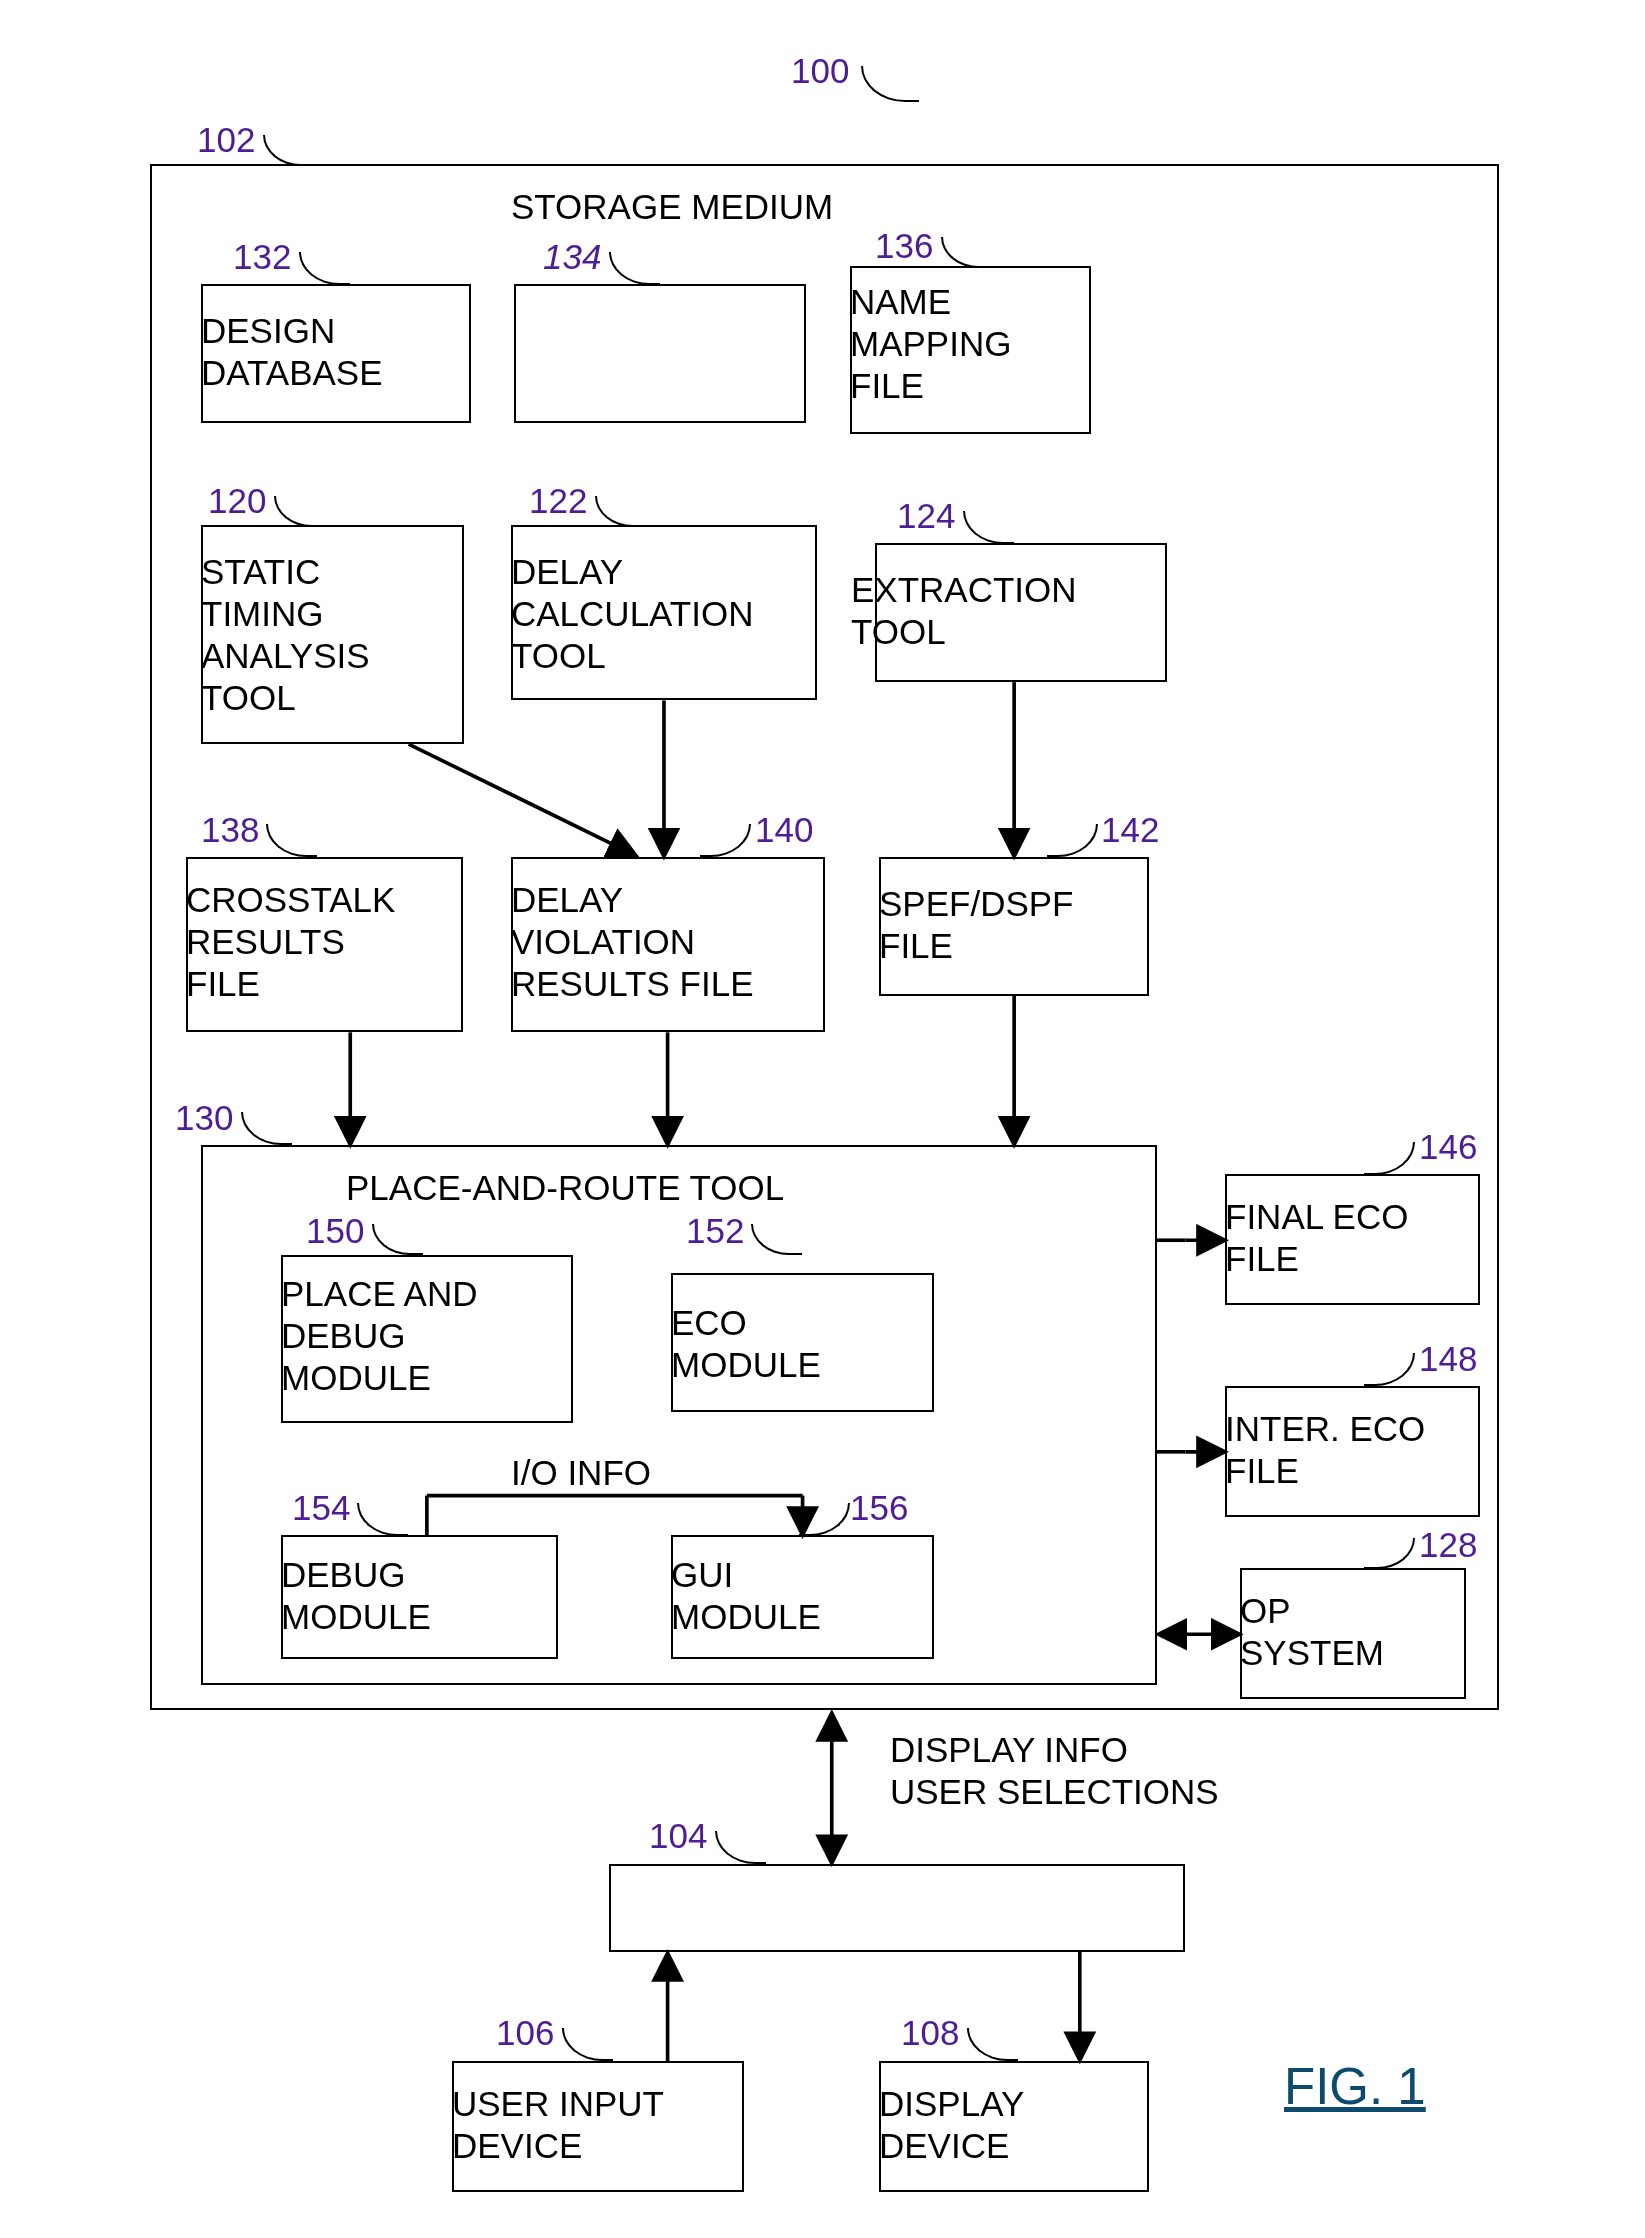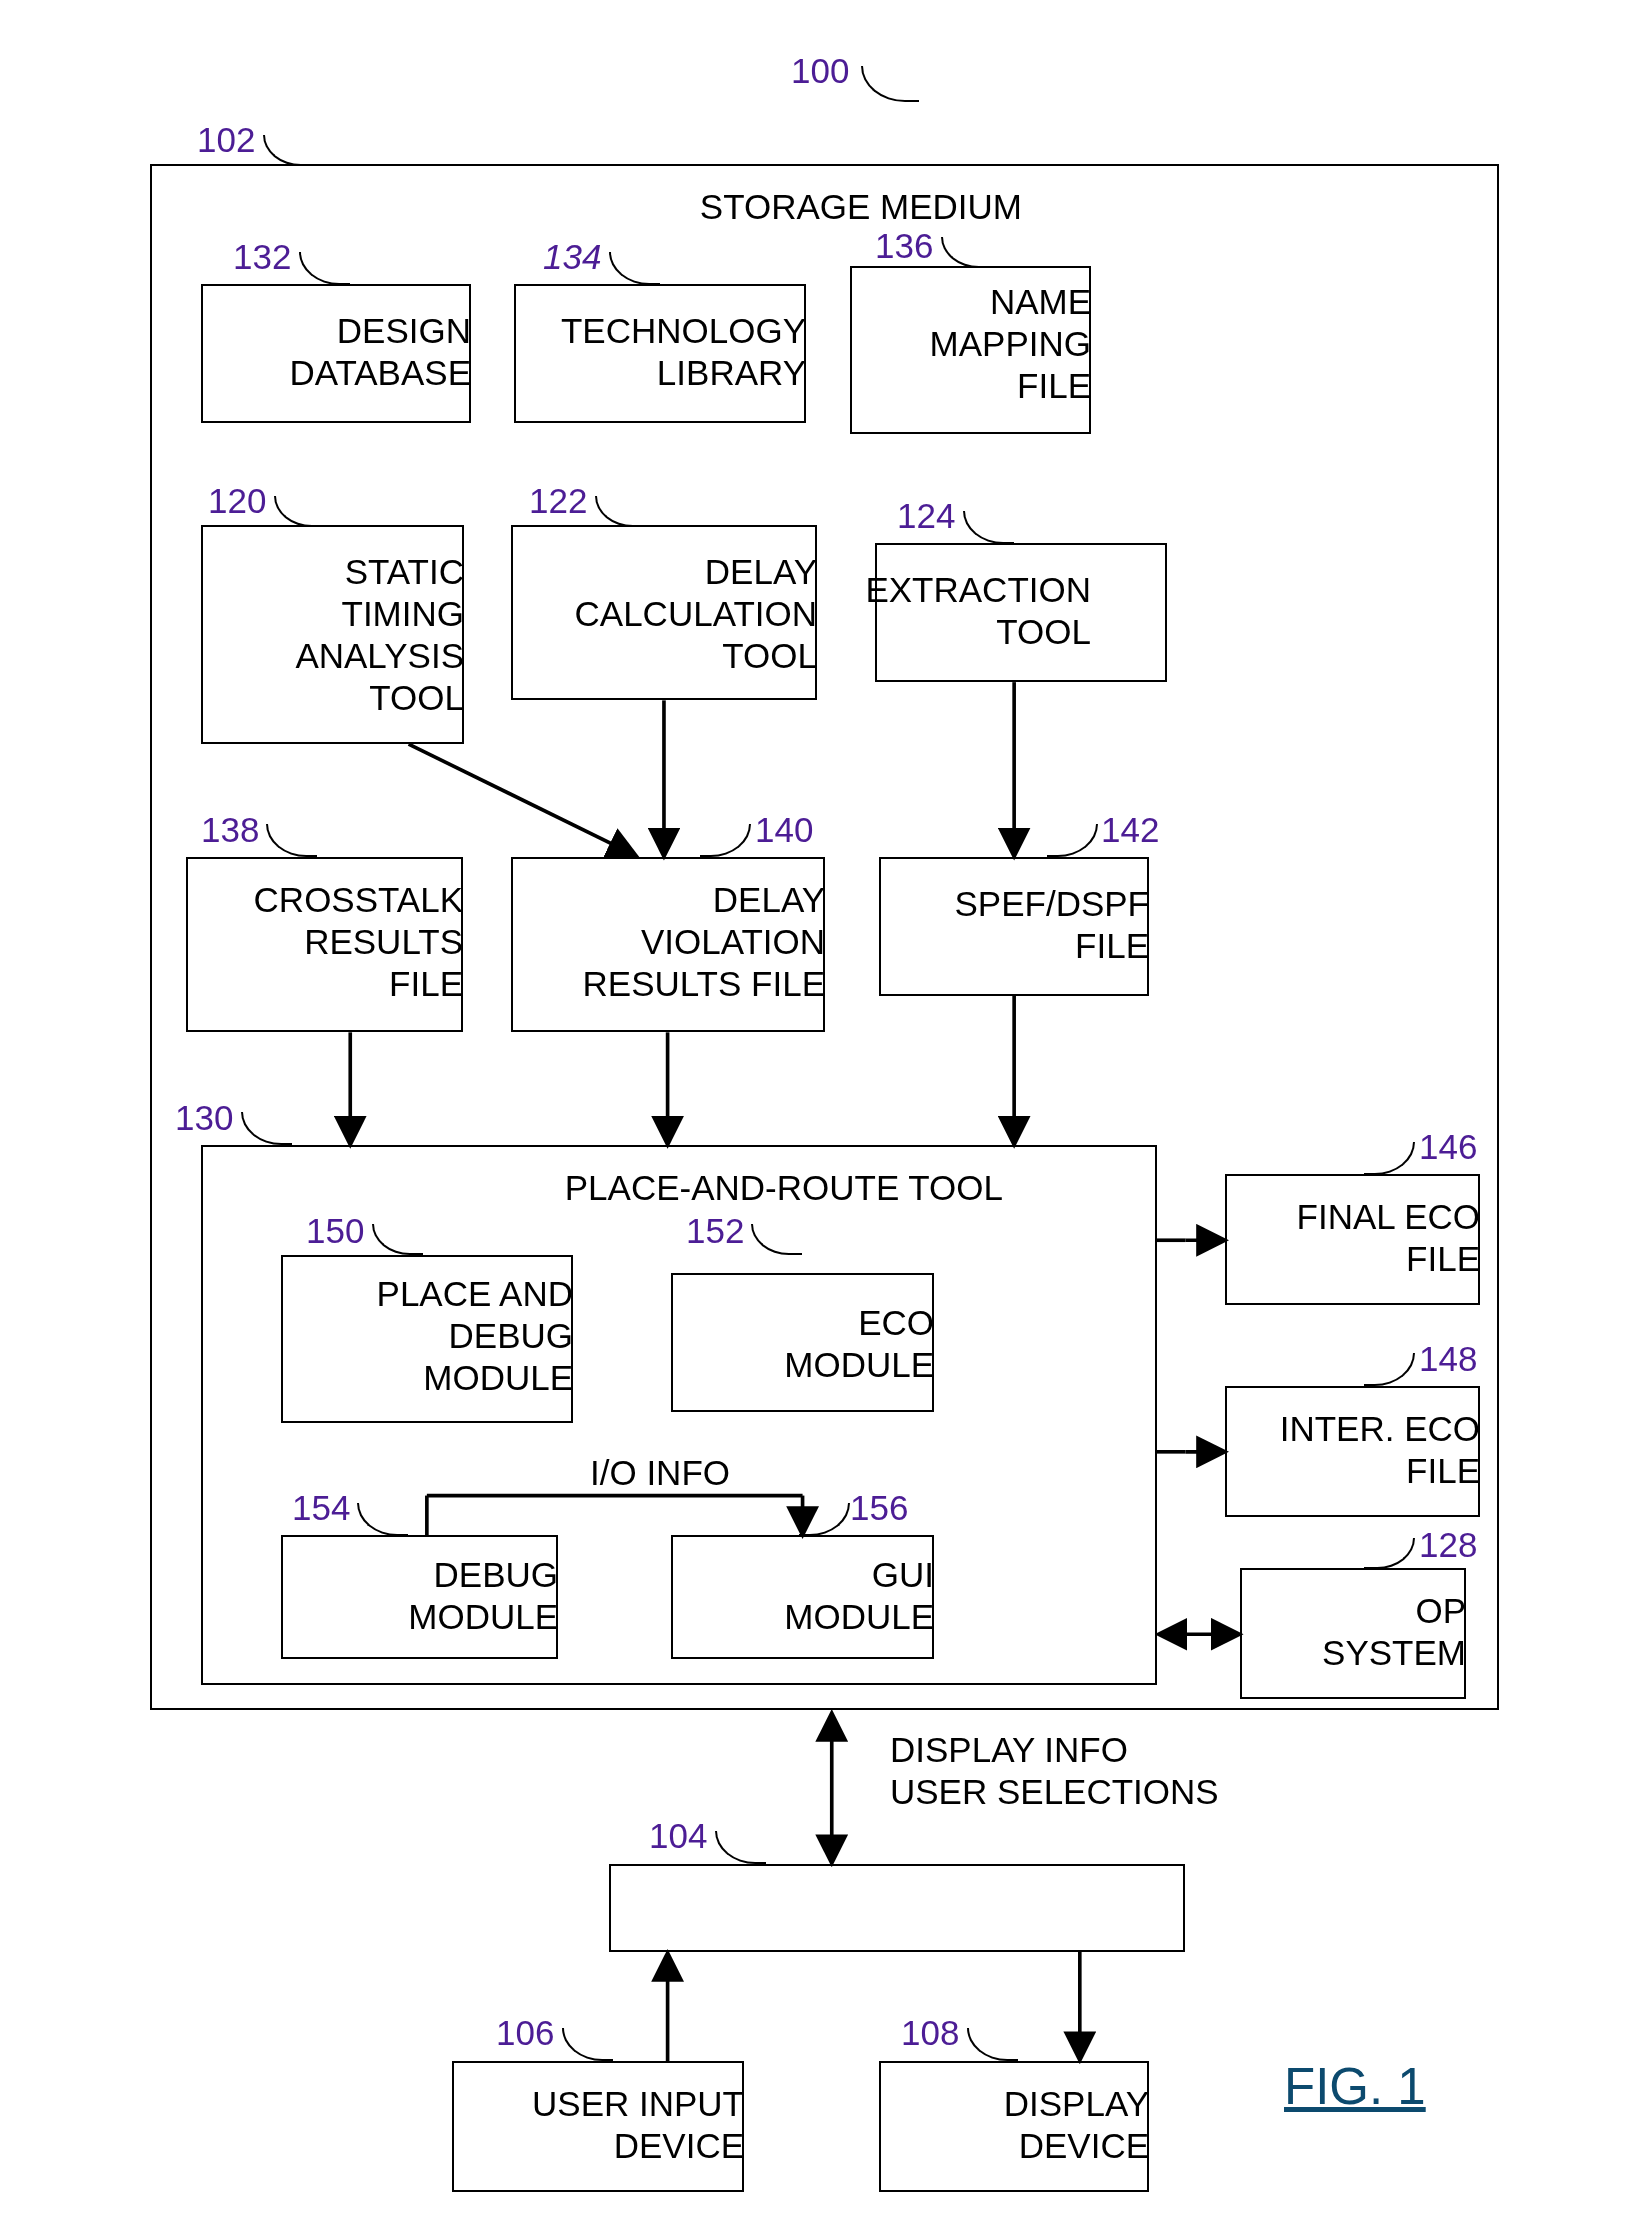--- a/index.html
+++ b/index.html
@@ -17,21 +17,21 @@
   .box {
     position: absolute;
     border: 2.9px solid #000;
     box-sizing: border-box;
     background: #fff;
   }
   .label {
     position: absolute;
     font-size: 35px;
     line-height: 1.2;
-    text-align: right;
+    text-align: left;
     color: #000;
     white-space: pre;
   }
   .label-left {
     text-align: left;
   }
   .ref {
     position: absolute;
     font-size: 35px;
     color: #4c1d95;
@@ -83,22 +83,20 @@
   <div class="hook" style="left:263px; top:135px; width:51px; height:31px;"></div>
   <div class="label" style="left:511px; top:186px; width:511px;">STORAGE MEDIUM</div>
 
   <div class="box" style="left:201px; top:284px; width:270px; height:139px;"></div>
   <div class="label" style="left:201px; top:310px; width:270px;">DESIGN
 DATABASE</div>
   <div class="ref" style="left:233px; top:237px;">132</div>
   <div class="hook" style="left:299px; top:252px; width:51px; height:33px;"></div>
 
   <div class="box" style="left:514px; top:284px; width:292px; height:139px;"></div>
-  <div class="label" style="left:514px; top:310px; width:292px;">TECHNOLOGY
-LIBRARY</div>
   <div class="ref" style="left:543px; top:237px;font-style:italic;">134</div>
   <div class="hook" style="left:609px; top:252px; width:51px; height:33px;"></div>
 
   <div class="box" style="left:850px; top:266px; width:241px; height:168px;"></div>
   <div class="label" style="left:850px; top:281px; width:241px;">NAME
 MAPPING
 FILE</div>
   <div class="ref" style="left:875px; top:226px;">136</div>
   <div class="hook" style="left:941px; top:237px; width:51px; height:31px;"></div>
 

